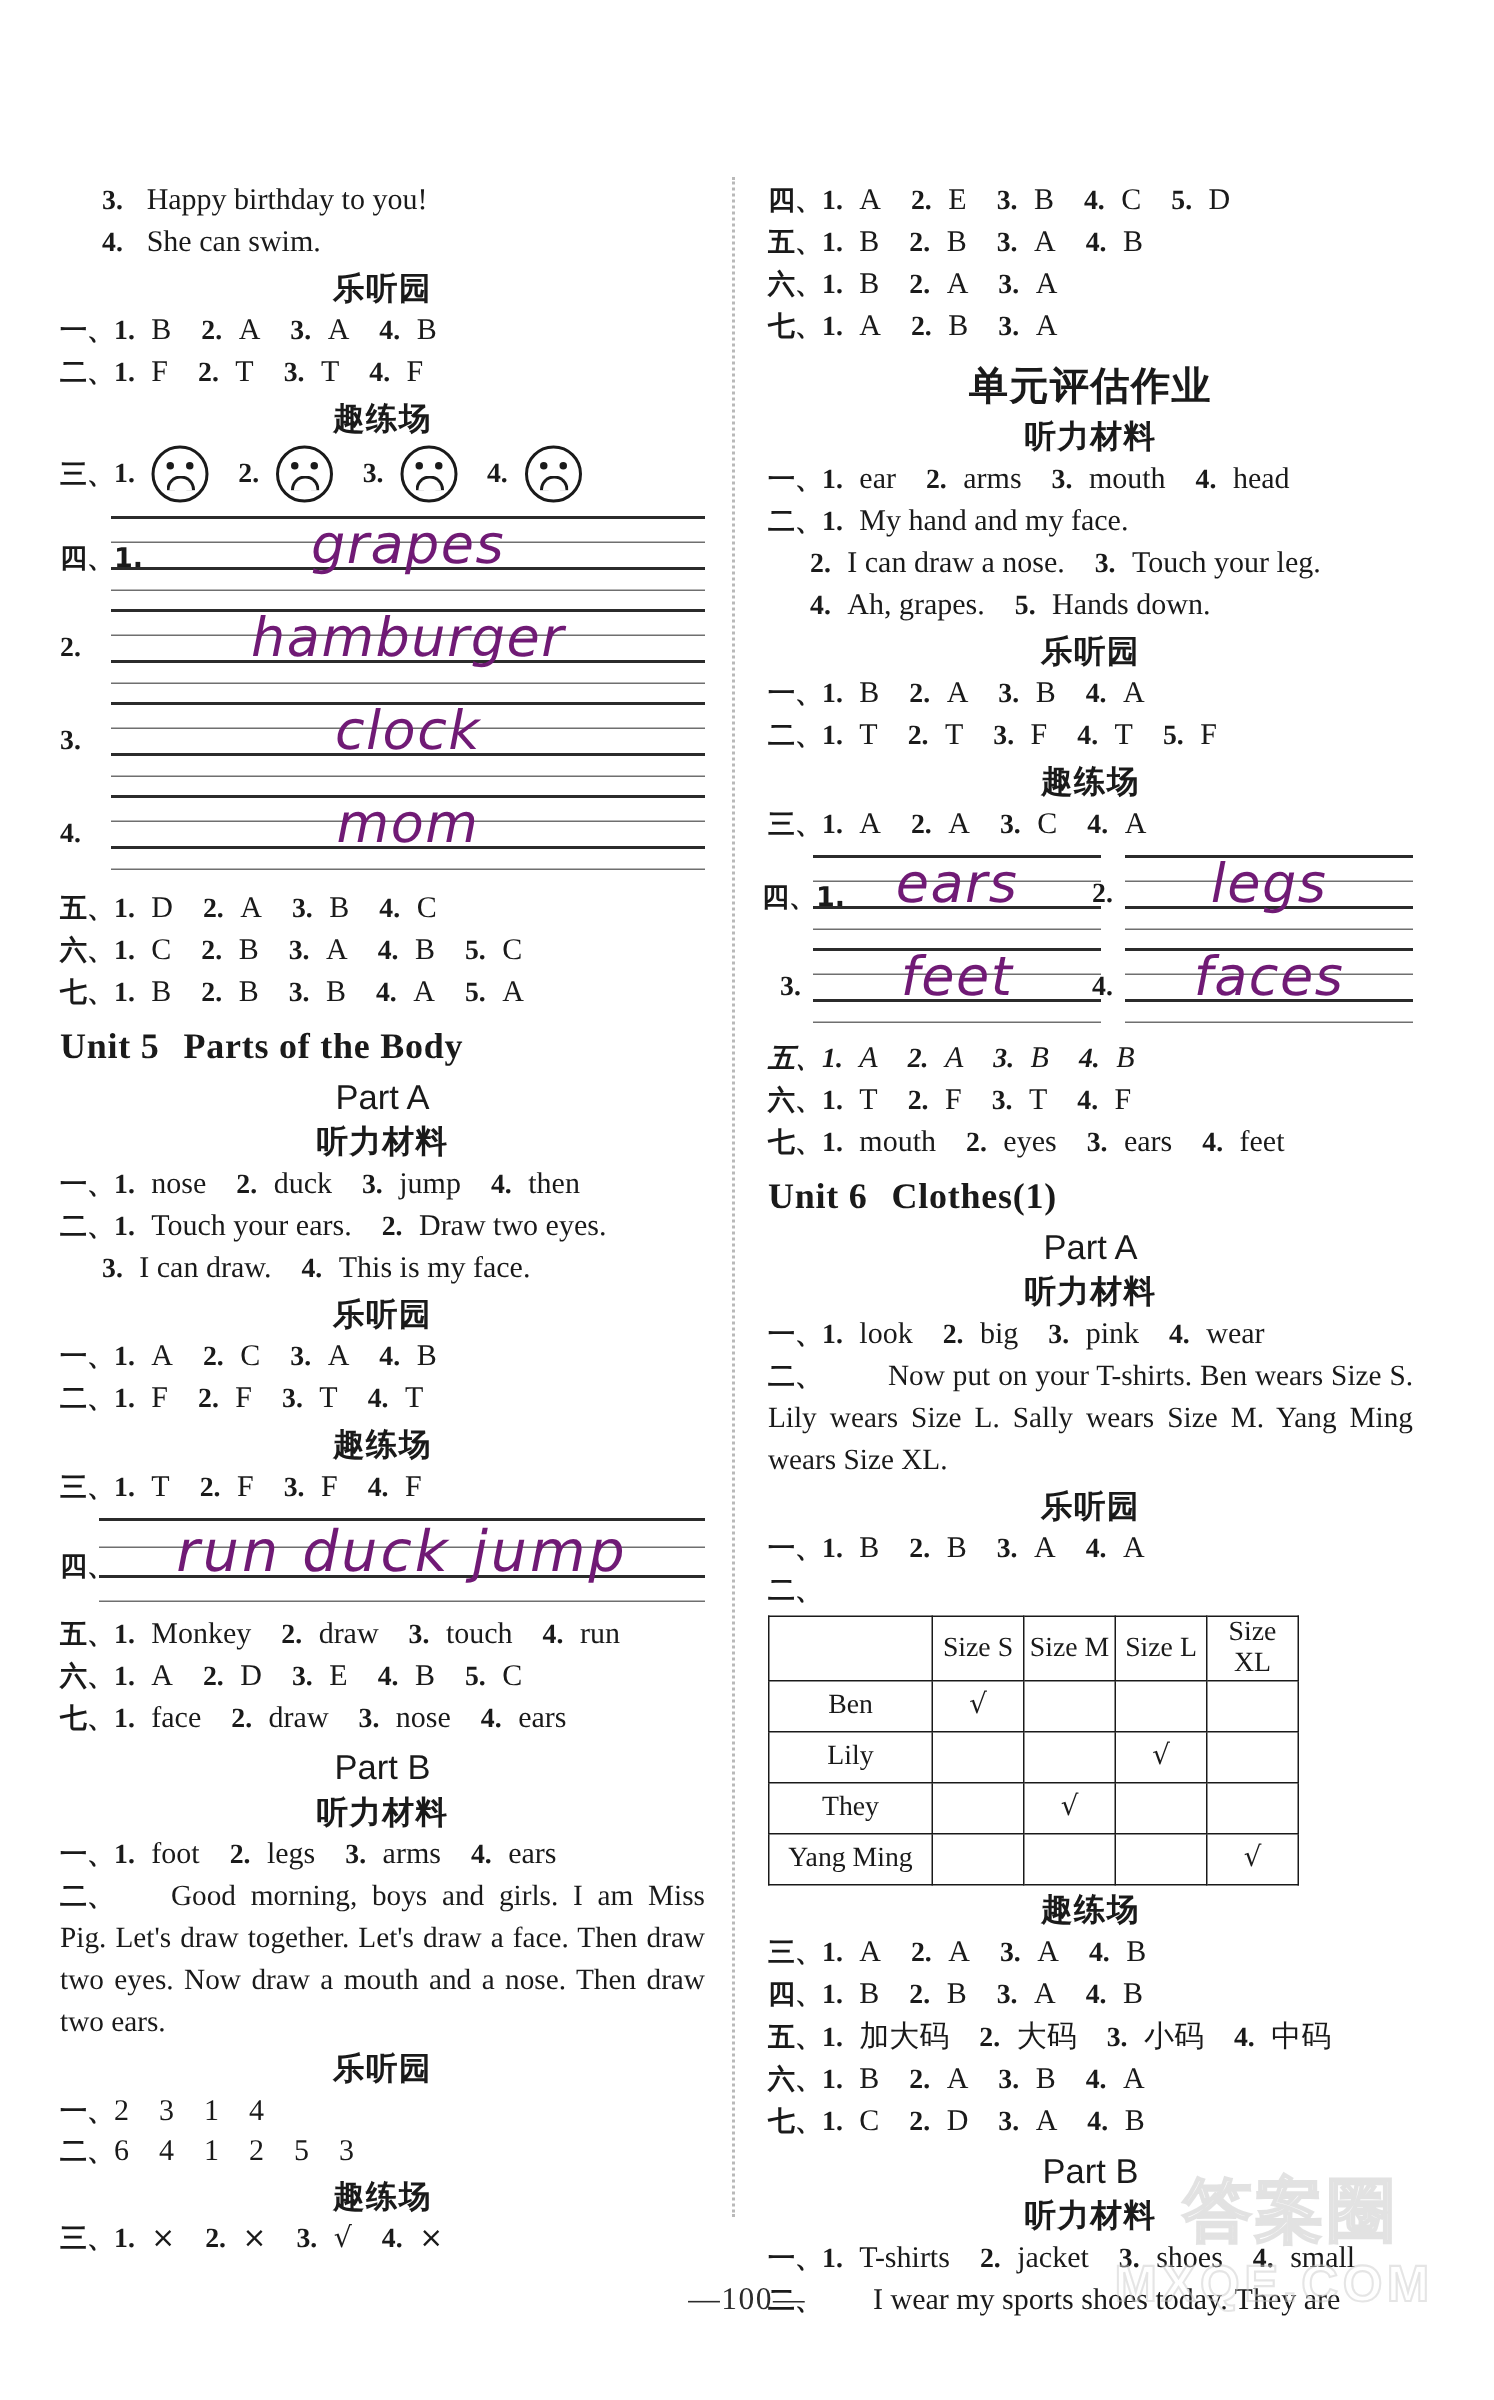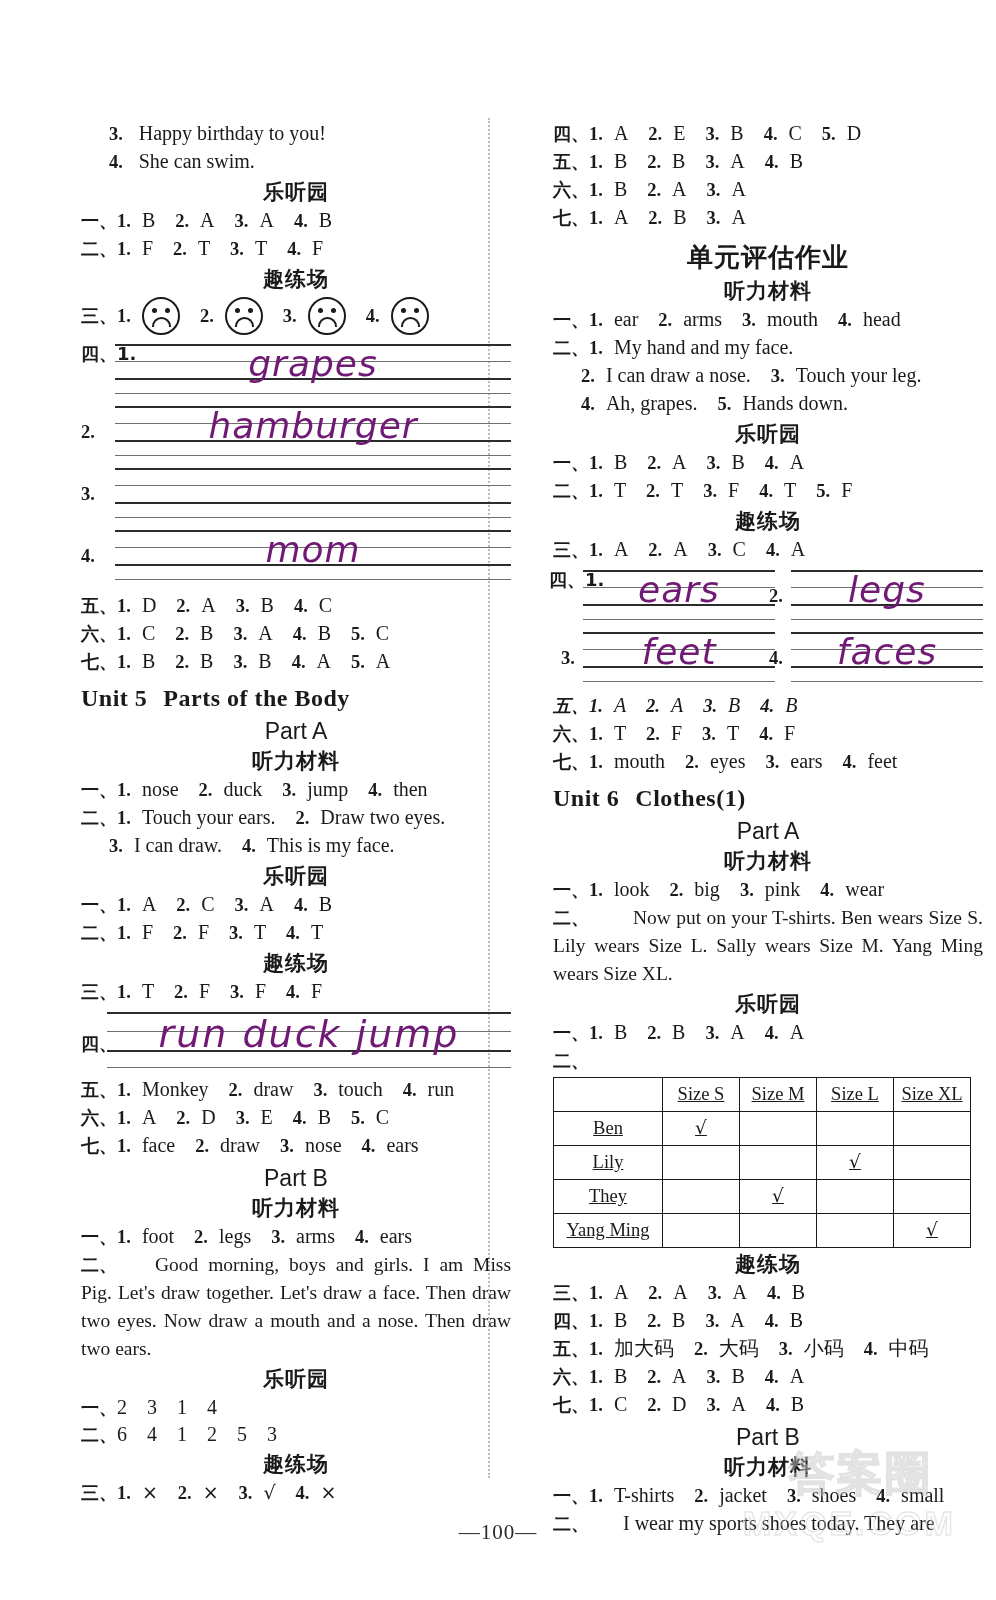--- a/index.html
+++ b/index.html
@@ -21,21 +21,20 @@
     left: 0; top: 0;
     width: 996px;
     height: 1600px;
   }
 
   
   .col {
     position: absolute;
     top: 120px;
     width: 430px;
-    margin-left: 41px;
   }
   .col-left  { left: 40px; }
   .col-right { left: 512px; }
 
   .divider {
     position: absolute;
     left: 488px;
     top: 118px;
     width: 0;
     height: 1360px;
@@ -183,21 +182,21 @@
     position: absolute;
     left: -34px;
     top: 22px;
     font-size: 18.5px;
     font-weight: bold;
     z-index: 3;
   }
   .hw-cn {
     position: absolute;
     left: -34px;
-    top: 4px;
+    top: 22px;
     font-size: 18px;
     font-weight: bold;
     font-family: "DejaVu Sans", "Liberation Sans", sans-serif;
     z-index: 3;
     white-space: nowrap;
   }
 
   
   .hw-wide .hw-word {
     font-size: 38px;
@@ -209,24 +208,23 @@
     display: flex;
   }
   .hw-cell {
     position: relative;
     width: 50%;
   }
 
   
   table.size-table {
     border-collapse: collapse;
-    width: 418px;
+    width: 354px;
     margin: 3px 0 2px 0;
     table-layout: fixed;
-    text-decoration: underline;
   }
   table.size-table th,
   table.size-table td {
     border: 1.6px solid #1a1a1a;
     height: 33px;
     text-align: center;
     font-size: 18.5px;
     font-weight: normal;
     padding: 0 2px;
   }
@@ -370,20 +368,21 @@
         <div class="hw-word">hamburger</div>
       </div>
       <div class="hw-line">
         <div class="hw-rules">
             <i class="r1"></i>
             <i class="r2"></i>
             <i class="r3"></i>
             <i class="r4"></i>
           </div>
         <span class="hw-num">3.</span>
+        <div class="hw-word">clock</div>
       </div>
       <div class="hw-line">
         <div class="hw-rules">
             <i class="r1"></i>
             <i class="r2"></i>
             <i class="r3"></i>
             <i class="r4"></i>
           </div>
         <span class="hw-num">4.</span>
         <div class="hw-word">mom</div>

